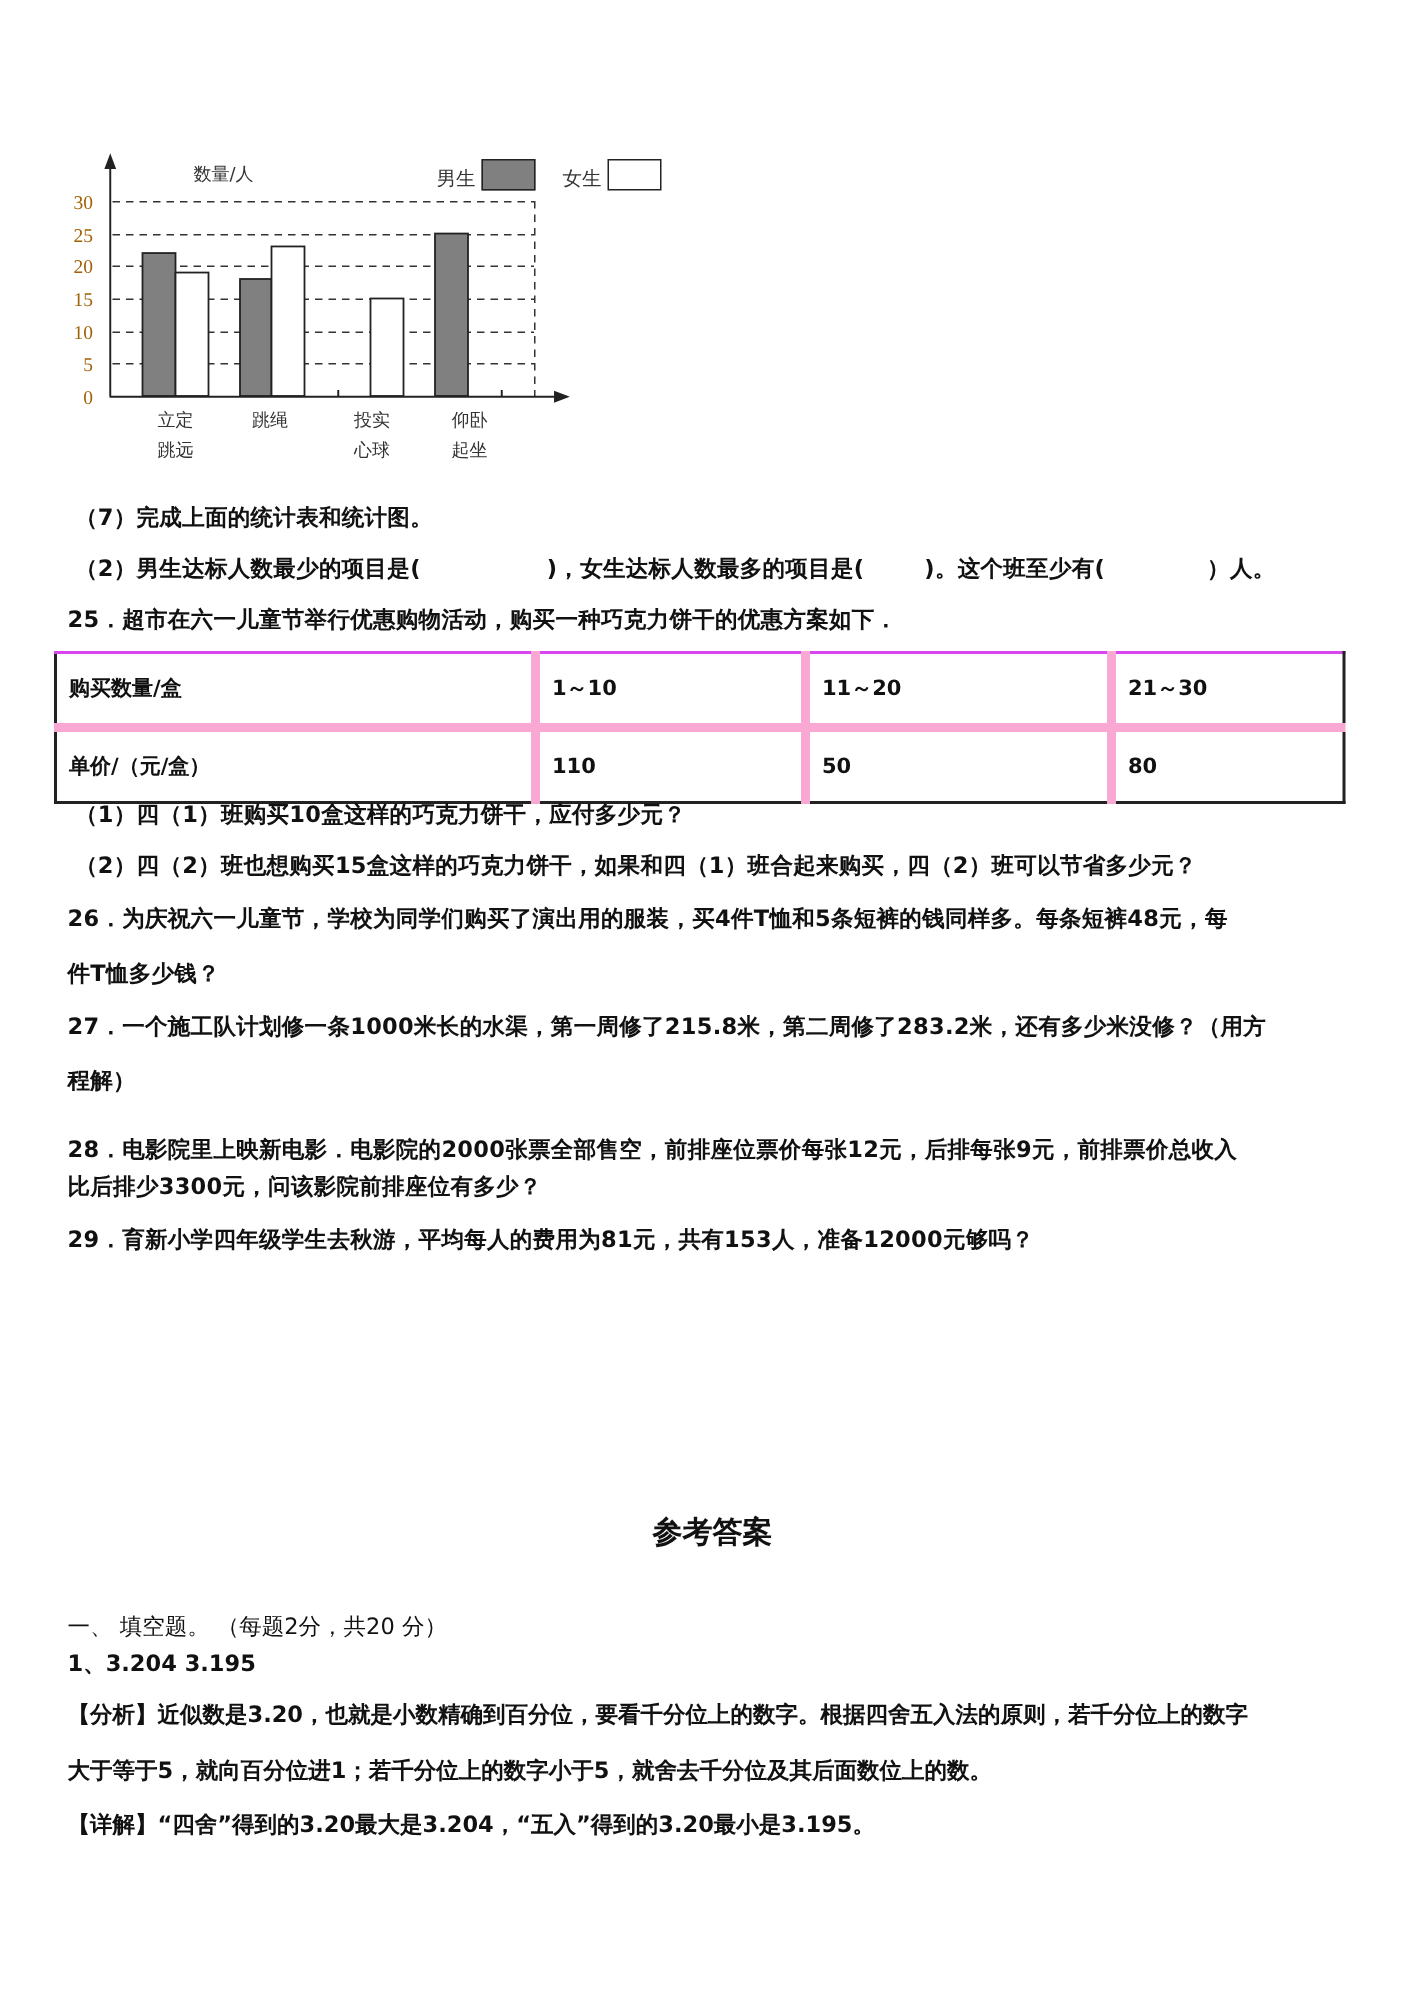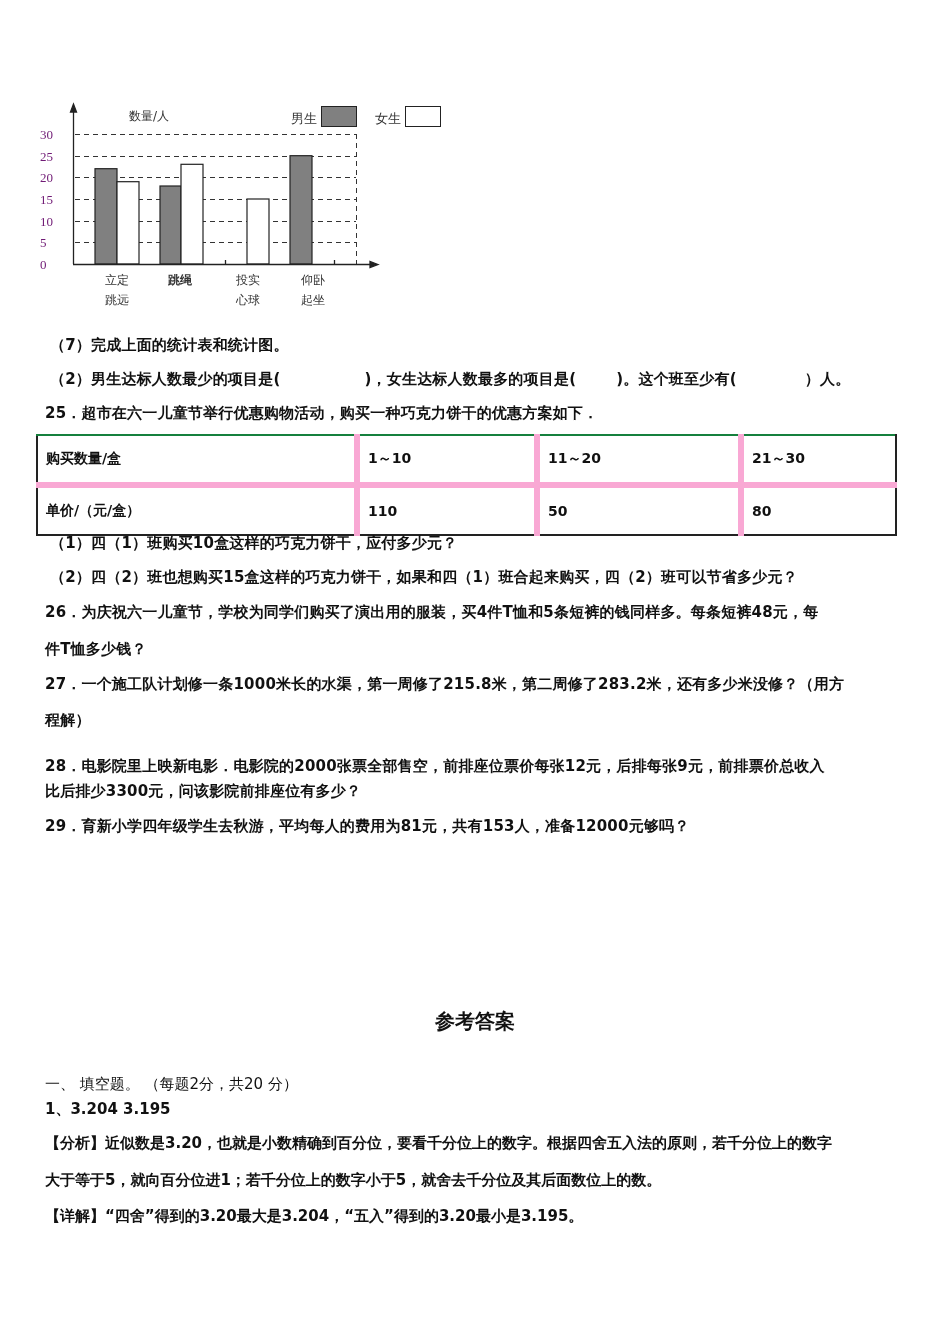--- a/index.html
+++ b/index.html
@@ -1,30 +1,30 @@
 <!DOCTYPE html>
 <html><head>
 <meta charset="utf-8">
 <style>
   html, body { margin: 0; padding: 0; background: #ffffff; }
   body { width: 950px; height: 1344px; position: relative; overflow: hidden;
          font-family: "DejaVu Serif", "Liberation Serif", serif; color: #111; }
   .chart { position: absolute; left: 0; top: 0; width: 480px; height: 320px; }
   .chart svg { position: absolute; left: 0; top: 0; }
-  .ylab { position: absolute; font-family: "Liberation Serif", serif; font-size: 13px; color: #701a75; text-align: left; width: 22px; }
+  .ylab { position: absolute; font-family: "Liberation Serif", serif; font-size: 13px; color: #a16207; text-align: right; width: 22px; }
   .xcat { position: absolute; font-family: "DejaVu Sans", sans-serif; font-size: 12px; color: #333; width: 40px; text-align: center; line-height: 20px; }
   .legend-label { position: absolute; font-family: "DejaVu Sans", sans-serif; font-size: 13px; color: #333; }
   .legend-box { position: absolute; width: 36px; height: 21px; border: 1px solid #222; box-sizing: border-box; }
   .axis-title { position: absolute; font-family: "DejaVu Sans", sans-serif; font-size: 12px; color: #333; }
   .line { position: absolute; left: 45px; font-size: 15px; font-weight: bold; white-space: nowrap; font-family: "DejaVu Sans", sans-serif; letter-spacing: 0.2px; }
   .line.sub { left: 50px; }
   .blank { display: inline-block; }
   table.price { position: absolute; left: 36px; top: 434px; width: 861px; border-collapse: collapse; font-weight: bold; font-size: 14px; font-family: "DejaVu Sans", sans-serif; }
   table.price td { border: 6px solid #f9a8d4; height: 46px; padding: 0 8px; vertical-align: middle; }
-  table.price tr:first-child td { border-top: 2px solid #15803d; }
+  table.price tr:first-child td { border-top: 2px solid #d946ef; }
   table.price tr:last-child td { border-bottom: 2px solid #222; }
   table.price td:first-child { border-left: 2px solid #222; width: 300px; }
   table.price td:last-child { border-right: 2px solid #222; }
   .answer-title { position: absolute; left: 0; width: 950px; top: 1008px; text-align: center; font-size: 20px; font-weight: bold; font-family: "DejaVu Sans", sans-serif; }
   .ans { position: absolute; left: 45px; font-size: 15px; white-space: nowrap; font-family: "DejaVu Sans", sans-serif; }
   .ans.b { font-weight: bold; }
 </style>
 </head>
 <body>
 
@@ -72,21 +72,21 @@
 
   <span class="legend-label" style="left:291px; top:110px;">男生</span>
   <span class="legend-box" style="left:321px; top:106px; background:#808080;"></span>
   <span class="legend-label" style="left:375px; top:110px;">女生</span>
   <span class="legend-box" style="left:405px; top:106px; background:#ffffff;"></span>
 
   <div class="xcat" style="left:97px; top:270px;">
     <div>立定</div>
     <div>跳远</div>
   </div>
-  <div class="xcat" style="left:160px; top:270px;font-weight:bold;">
+  <div class="xcat" style="left:160px; top:270px;">
     <div>跳绳</div>
     <div></div>
   </div>
   <div class="xcat" style="left:228px; top:270px;">
     <div>投实</div>
     <div>心球</div>
   </div>
   <div class="xcat" style="left:293px; top:270px;">
     <div>仰卧</div>
     <div>起坐</div>

